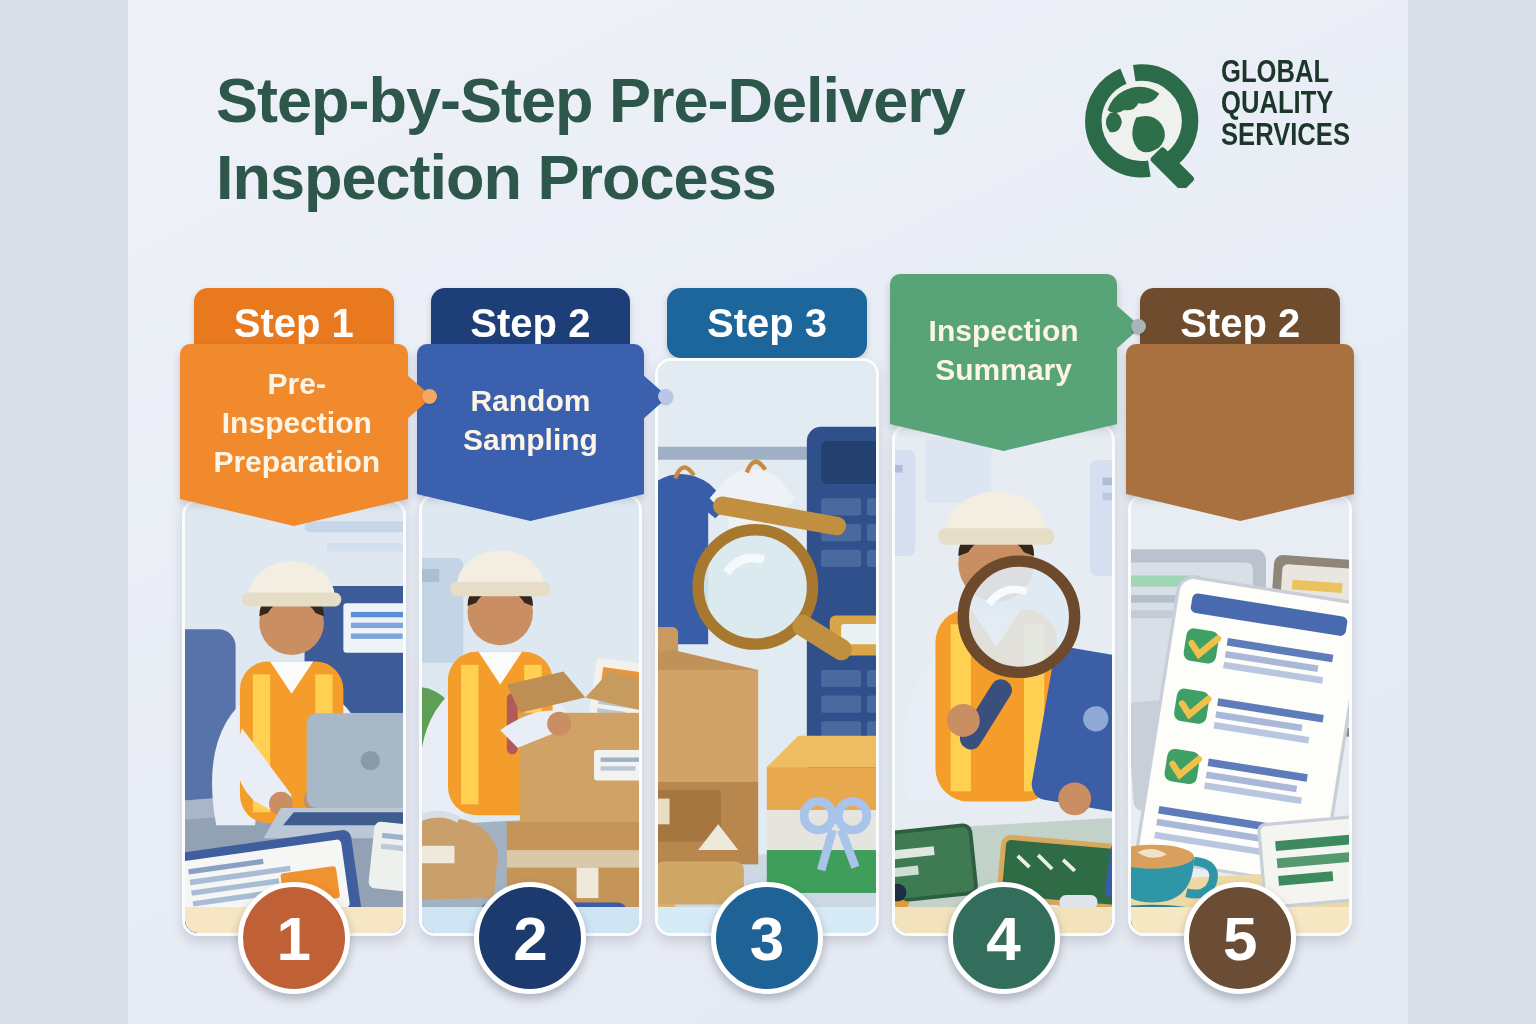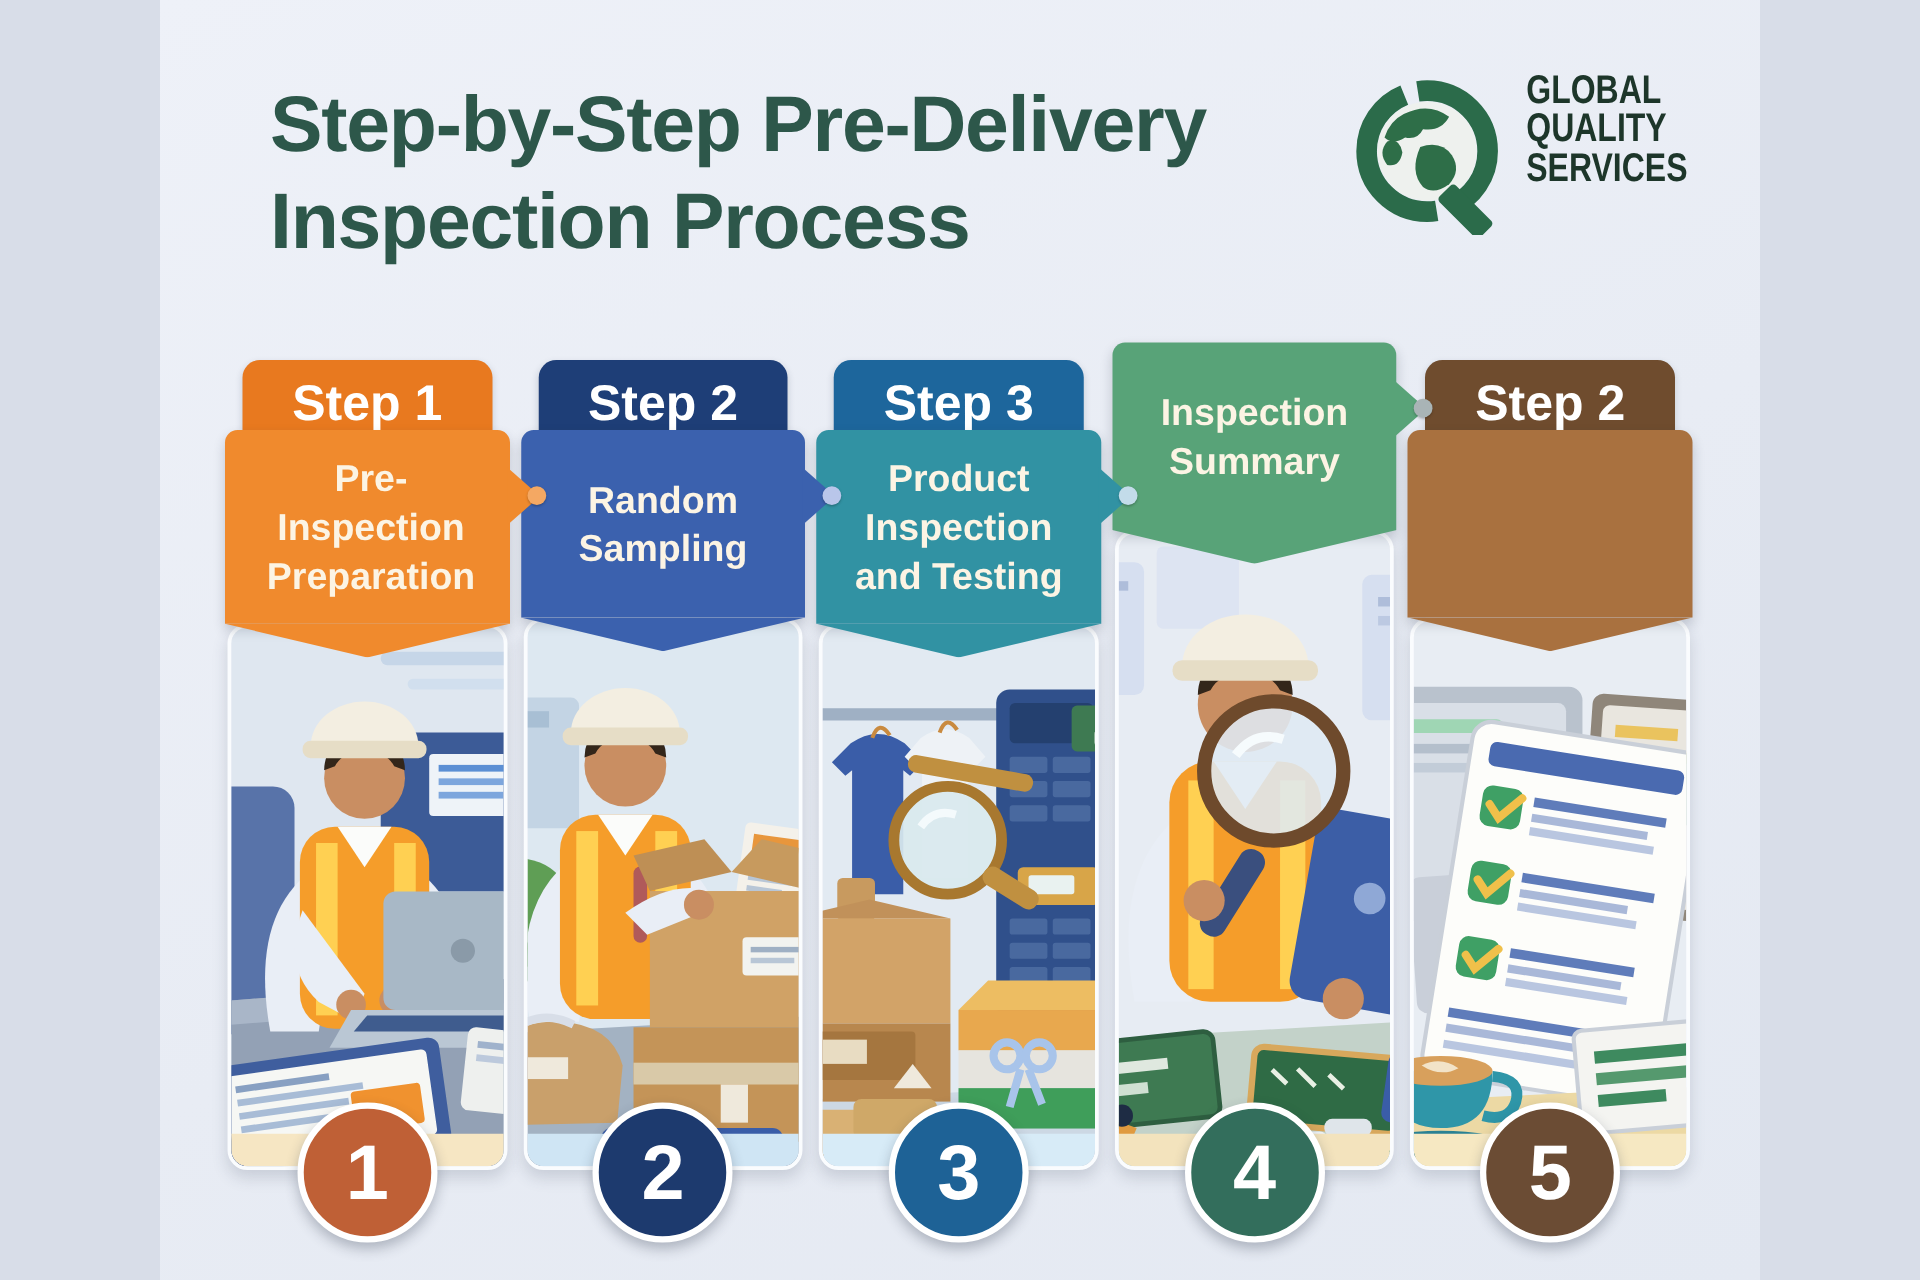--- a/index.html
+++ b/index.html
@@ -222,26 +222,20 @@
         <div class="strip" style="background-color: rgb(207, 229, 244);"></div>
       </div>
       <div class="num" style="background-color: rgb(29, 58, 110);">
         <span>2</span>
       </div>
     </div>
 
     <div class="card z3">
       <div class="tab" style="background-color: rgb(29, 102, 156);">
         <span class="tab-text">Step 3</span>
-      </div>
-      <div class="banner" style="background-color: rgb(49, 146, 163);">
-        <span class="banner-text">Product Inspection and Testing</span>
-        <div class="banner-v" style="background-color: rgb(49, 146, 163);"></div>
-        <div class="banner-arrow" style="border-left-color: rgb(49, 146, 163);"></div>
-        <div class="banner-pin" style="background-color: rgb(195, 220, 234);"></div>
       </div>
       <div class="body">
         <svg class="illus" viewBox="0 0 280 400" preserveAspectRatio="xMidYMid slice">
           <rect width="280" height="400" fill="#e2eaf2"></rect>
           <path d="M0 352 L280 338 L280 400 L0 400 Z" fill="#ccd8e4"></path>
           <rect x="2" y="60" width="182" height="9" rx="4" fill="#9fb0c4"></rect>
           <g transform="translate(0,76)">
             <path d="M-14 6 Q6 -8 26 6 L38 20 L28 30 L24 26 L24 116 L-12 116 L-12 26 L-16 30 L-26 20 Z" fill="#2e7a49"></path>
             <path d="M0 2 q5 -14 13 -2" stroke="#c98a3f" stroke-width="3" fill="none"></path>
           </g>

